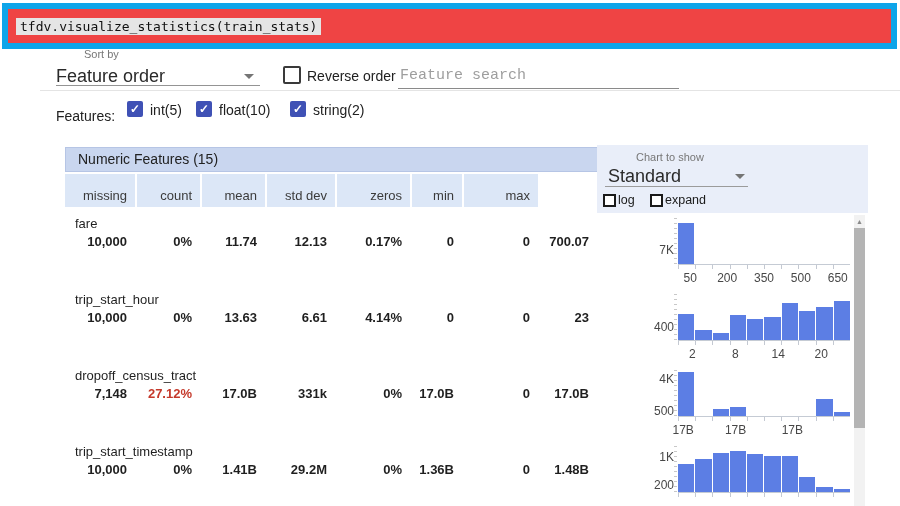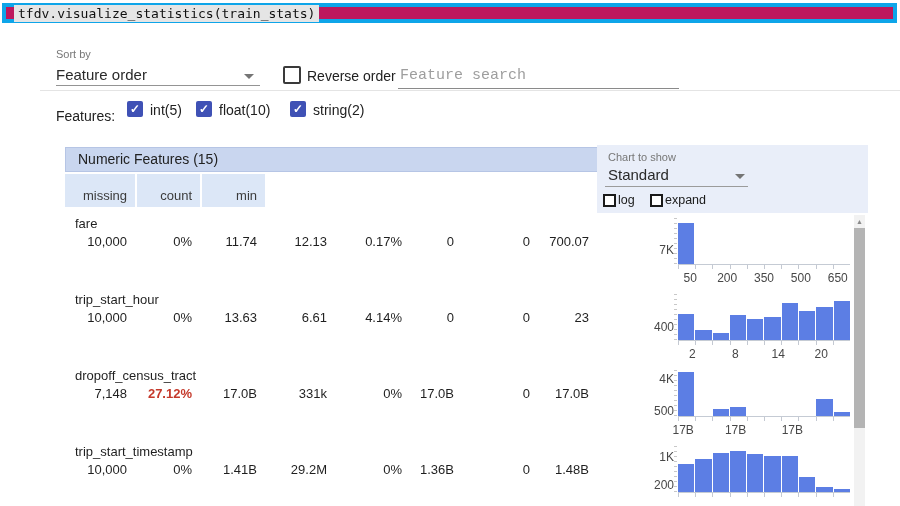--- a/index.html
+++ b/index.html
@@ -1,28 +1,28 @@
 <!DOCTYPE html>
 <html><head>
 <meta charset="utf-8">
 <style>
   html,body{margin:0;padding:0;}
   body{
     width:900px;height:506px;position:relative;overflow:hidden;
     background:#ffffff;font-family:"Liberation Sans",sans-serif;color:#212121;
   }
   
-  .code-cell{position:absolute;left:2px;top:3px;width:895px;height:20px;
-    border:4px solid #0ea5e9;background:#be185d;display:flex;align-items:center;
+  .code-cell{position:absolute;left:2px;top:3px;width:895px;height:46px;
+    border:6px solid #0ea5e9;background:#ef4444;display:flex;align-items:center;
     padding-left:8px;box-sizing:border-box;}
   .code-text{font-family:"DejaVu Sans Mono",monospace;font-size:13px;color:#101010;
     background:#e5e5e5;padding:1px 4px;}
   
-  .lbl-tiny{position:absolute;font-size:11px;color:#777777;}
-  .sel-value{position:absolute;font-size:15px;color:#2a2a2a;}
+  .lbl-tiny{position:absolute;font-size:11px;color:#777777;margin-left:28px;}
+  .sel-value{position:absolute;font-size:18px;color:#2a2a2a;}
   .dd-arrow{position:absolute;width:0;height:0;border-left:5px solid transparent;
     border-right:5px solid transparent;border-top:5px solid #757575;}
   .underline{position:absolute;height:1px;background:#949494;}
   .cb-outline{position:absolute;width:14px;height:14px;border:2px solid #3a3a3a;
     border-radius:2px;background:#fff;box-sizing:content-box;}
   .cb-label{position:absolute;font-size:14px;color:#212121;}
   .search-input{position:absolute;left:398px;top:62px;width:277px;height:24px;
     border:none;border-bottom:1px solid #8a8a8a;background:transparent;outline:none;
     font-family:Liberation Mono, monospace;font-size:15px;color:#333;}
   .search-input::placeholder{color:#9e9e9e;}
@@ -45,21 +45,21 @@
   .chart-panel .dd-arrow{left:138px;top:29px;}
   .chart-panel .underline{left:8px;top:41px;width:143px;background:#9b9b9b;}
   .mini-cb{position:absolute;width:9px;height:9px;border:2px solid #1a1a1a;background:#fff;}
   .mini-lbl{position:absolute;font-size:12.5px;color:#1a1a1a;}
   
   .rows-box{position:absolute;left:65px;top:216px;width:803px;height:290px;}
   .frow{position:relative;height:76px;}
   .fname{position:absolute;left:10px;top:0;font-size:13px;color:#1f1f1f;}
   .fstats{position:absolute;left:0;top:18px;width:532px;display:grid;
     grid-template-columns:70px 65px 65px 70px 75px 52px 76px 59px;}
-  .fstats span{text-align:right;padding-right:8px;font-size:13px;color:#1f1f1f;}
+  .fstats span{text-align:right;padding-right:8px;font-size:13px;color:#1f1f1f;font-weight:bold;}
   .fstats span.alert{color:#c5392b;font-weight:bold;}
   
   .chart{position:absolute;left:575px;top:0;width:228px;height:76px;}
   .ylab{position:absolute;left:0;width:34px;text-align:right;font-size:12px;color:#474747;}
   .plot{position:absolute;left:38px;top:2px;width:172px;height:46px;
     display:flex;align-items:flex-end;gap:1px;}
   .plot::before{content:"";position:absolute;left:-4px;top:0;width:3px;height:100%;
     background:repeating-linear-gradient(to bottom,#c8c8c8 0 1px,transparent 1px 5px);}
   .bar{flex:1;background:#5c7ee4;}
   .axis{position:absolute;left:38px;top:48px;width:172px;height:4px;
@@ -96,21 +96,25 @@
 <div class="cb-label" style="left:150px;top:102px">int(5)</div>
 <div class="cb-checked" style="left:196px;top:101px">✓</div>
 <div class="cb-label" style="left:219px;top:102px">float(10)</div>
 <div class="cb-checked" style="left:290px;top:101px">✓</div>
 <div class="cb-label" style="left:313px;top:102px">string(2)</div>
 
 <div class="table-title">Numeric Features (15)</div>
 <div class="header-row">
     <div class="hcell">missing</div>
     <div class="hcell">count</div>
+    <div class="hcell">mean</div>
+    <div class="hcell">std dev</div>
+    <div class="hcell">zeros</div>
     <div class="hcell">min</div>
+    <div class="hcell">max</div>
   </div>
 
 <div class="chart-panel">
   <div class="lbl-tiny">Chart to show</div>
   <div class="sel-value">Standard</div>
   <div class="dd-arrow"></div>
   <div class="underline"></div>
   <div class="mini-cb" style="left:6px;top:49px"></div>
   <div class="mini-lbl" style="left:21px;top:48px">log</div>
   <div class="mini-cb" style="left:53px;top:49px"></div>

